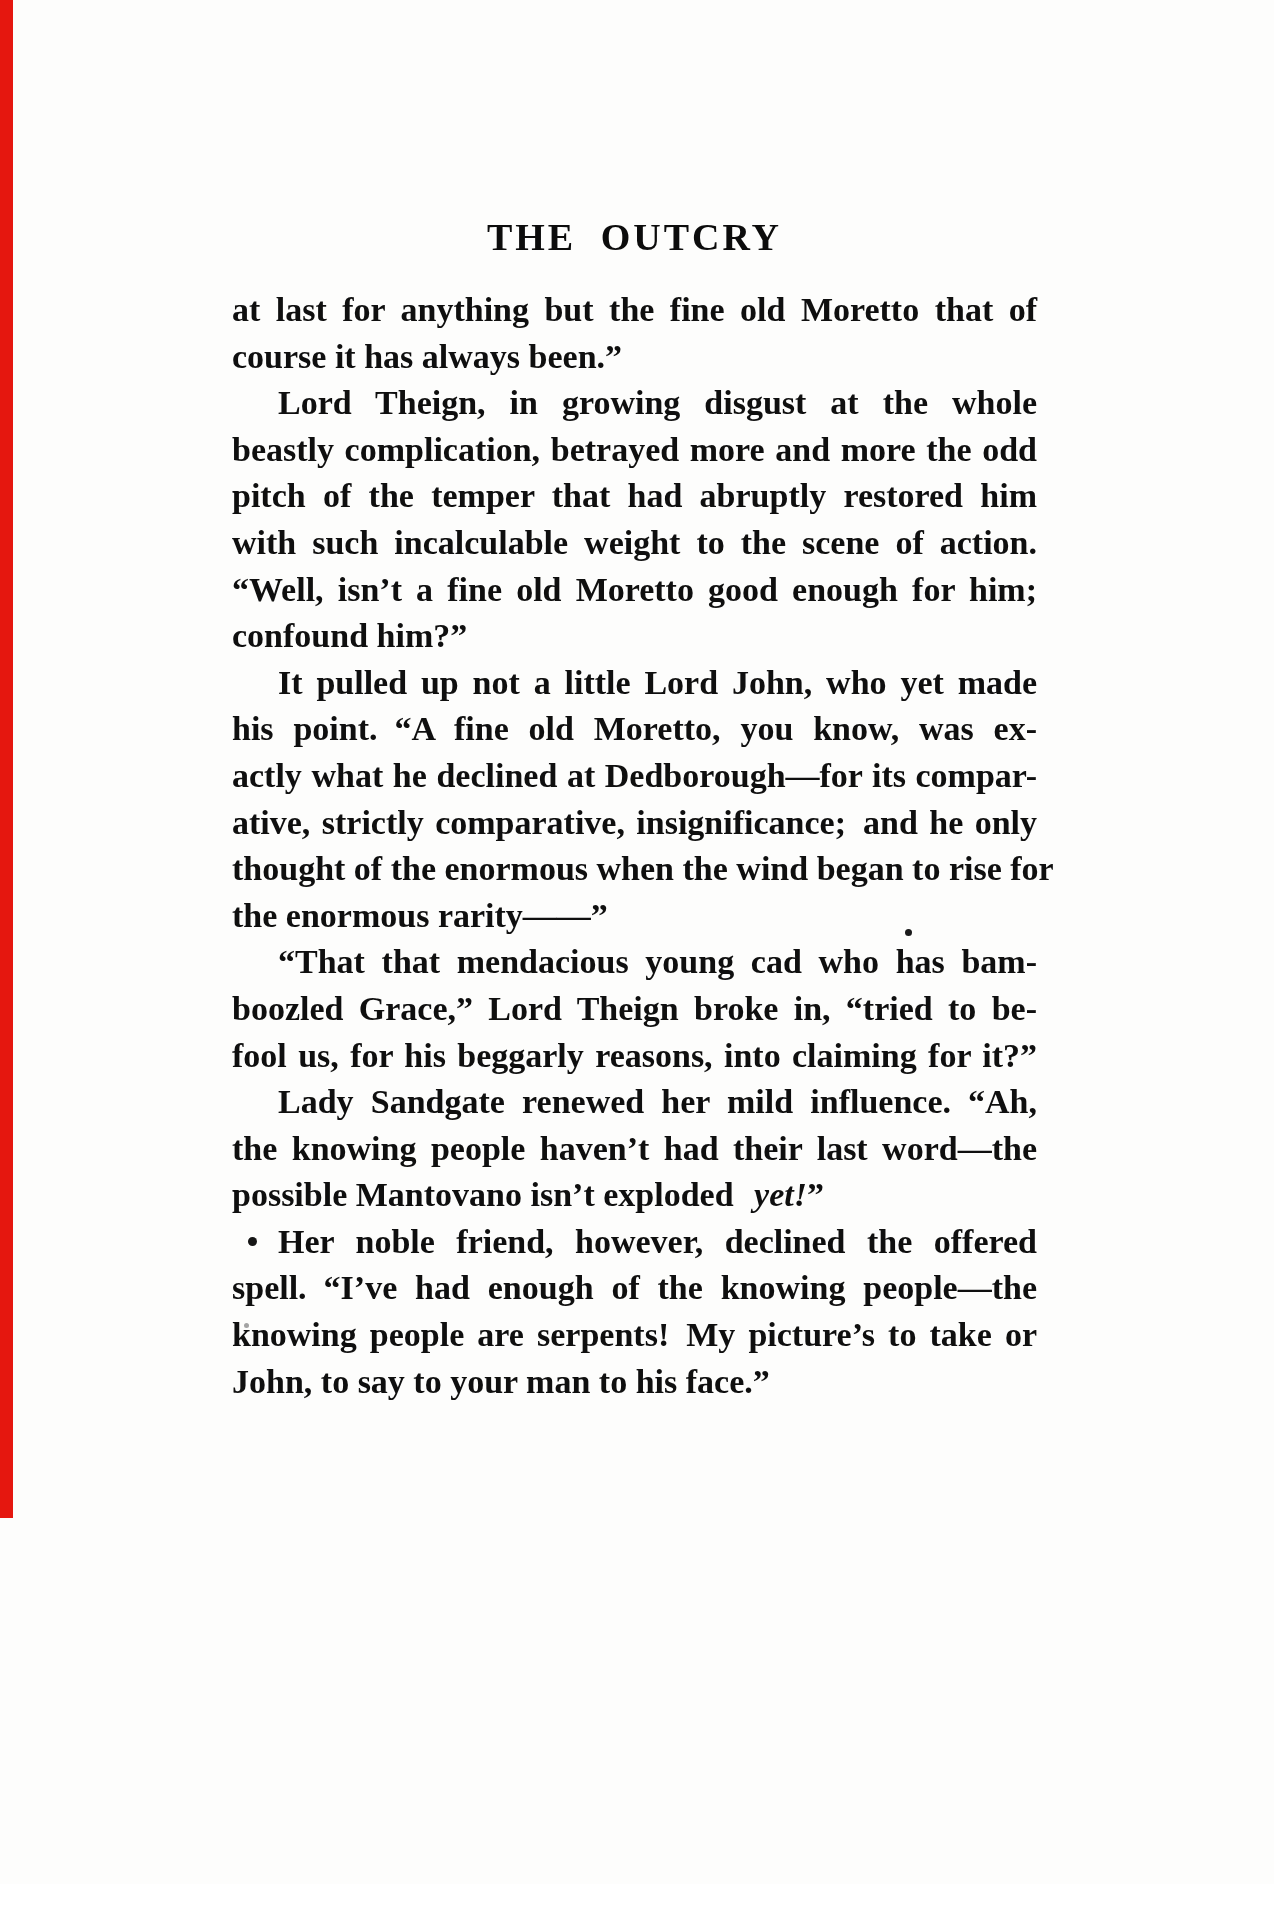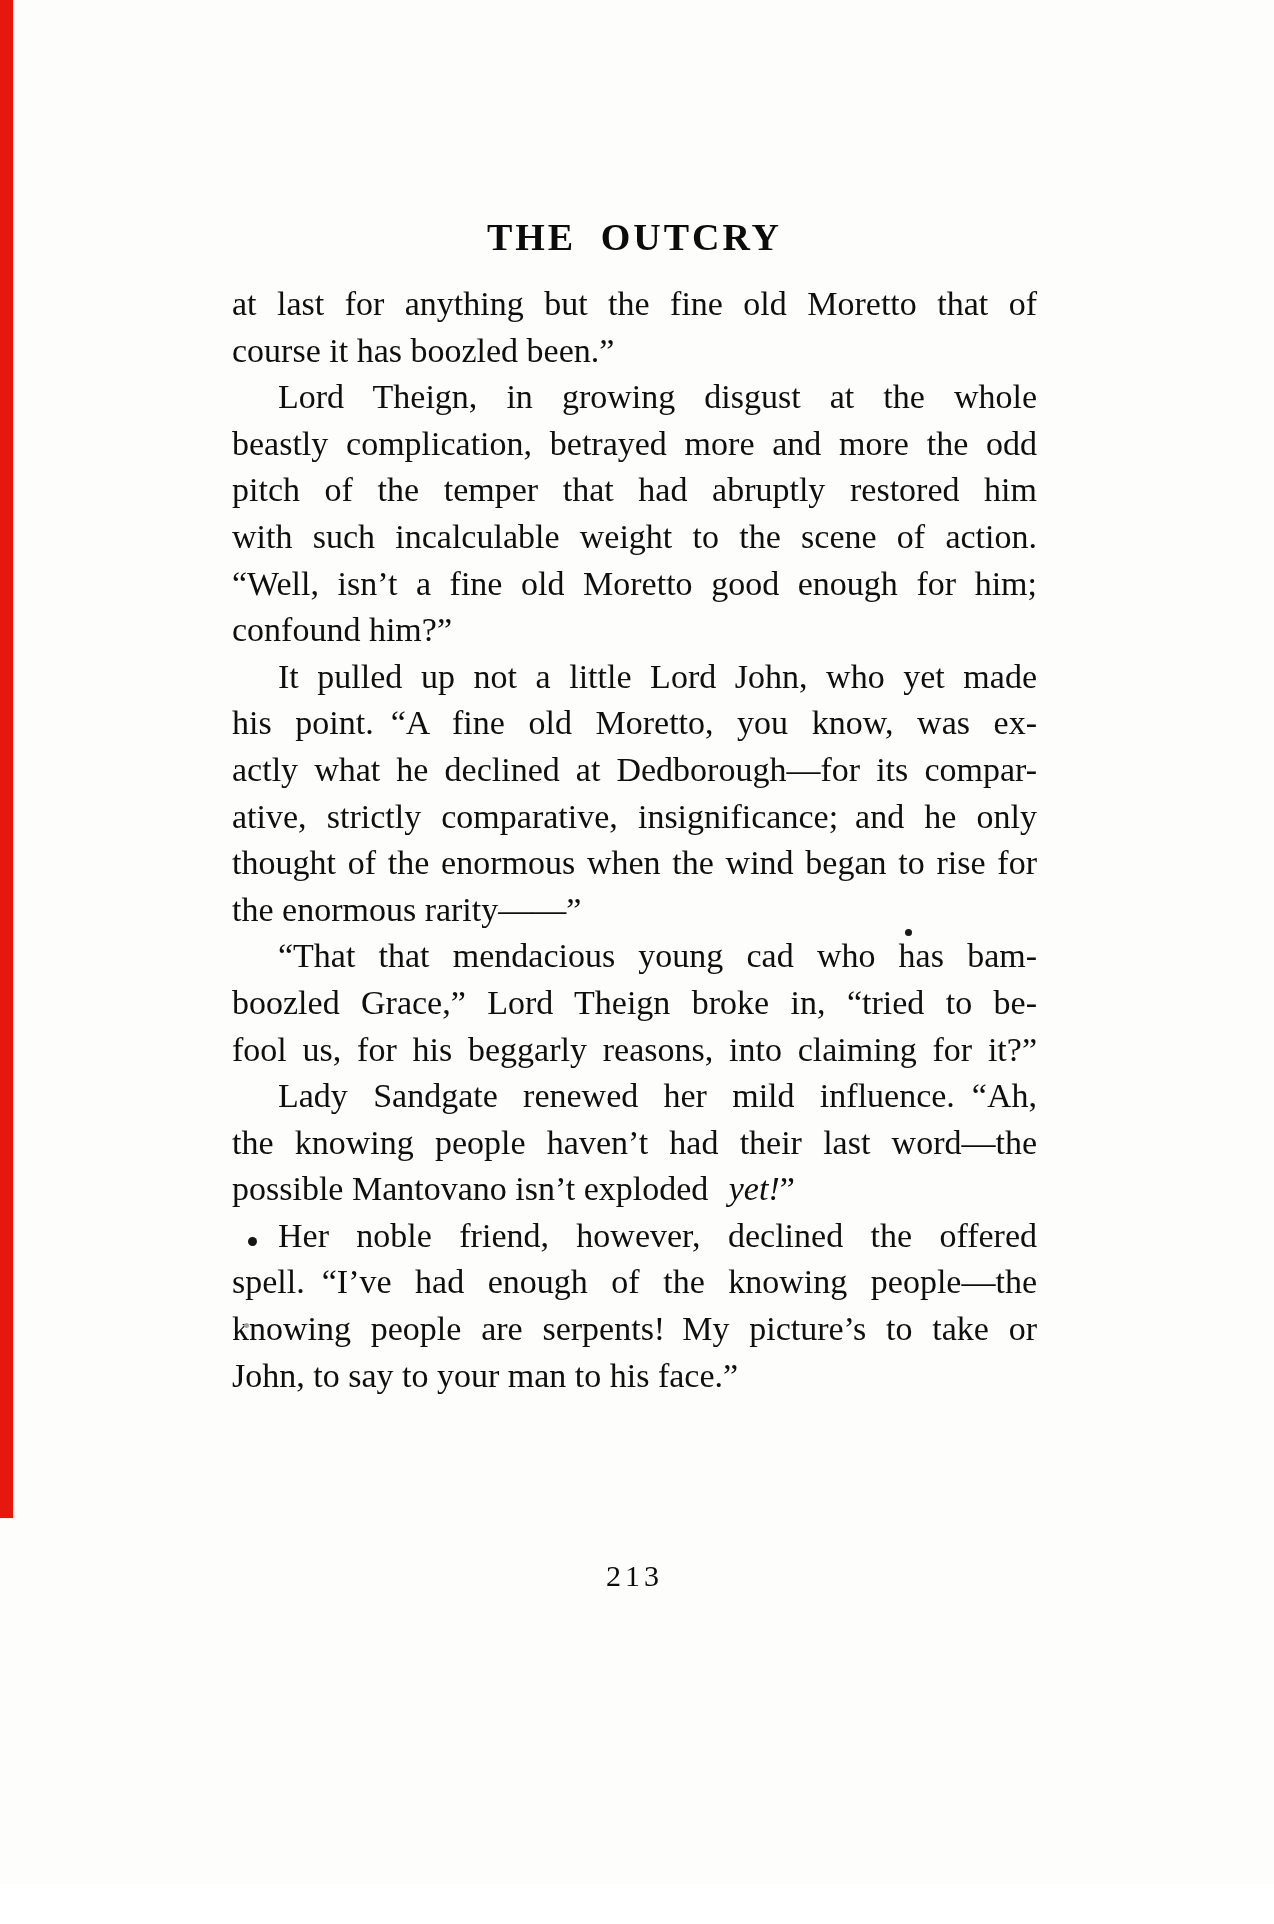--- a/index.html
+++ b/index.html
@@ -24,23 +24,24 @@
     text-align: center;
     font-weight: bold;
     font-size: 38px;
     line-height: 1;
     letter-spacing: 3px;
     word-spacing: 12px;
     color: #0c0c0c;
   }
   #text-block {
     position: absolute;
-    left: 232px; top: 281px;
+    left: 232px; top: 287px;
     width: 805px;
     font-size: 34px;
+    font-weight: bold;
   }
   .line {
     height: 46.6px;
     line-height: 46.6px;
     white-space: nowrap;
     text-align: justify;
     text-align-last: justify;
   }
   .line.lastline { text-align-last: left; }
   .line.indent { padding-left: 46px; }
@@ -61,21 +62,21 @@
   }
 </style>
 </head>
 <body>
 
 <div id="page">
   <div id="ribbon" style="left: 0px; top: 0px; width: 13px; height: 1518px; background: rgb(229, 23, 15);"></div>
   <div id="header-title">THE OUTCRY</div>
   <div id="text-block">
       <div class="line"><span>at last for anything but the fine old Moretto that of</span></div>
-      <div class="line lastline"><span>course it has boozled been.”</span></div>
+      <div class="line lastline"><span>course it has always been.”</span></div>
       <div class="line indent"><span>Lord Theign, in growing disgust at the whole</span></div>
       <div class="line"><span>beastly complication, betrayed more and more the odd</span></div>
       <div class="line"><span>pitch of the temper that had abruptly restored him</span></div>
       <div class="line"><span>with such incalculable weight to the scene of action.</span></div>
       <div class="line"><span>“Well, isn’t a fine old Moretto good enough for him;</span></div>
       <div class="line lastline"><span>confound him?”</span></div>
       <div class="line indent"><span>It pulled up not a little Lord John, who yet made</span></div>
       <div class="line"><span>his point. “A fine old Moretto, you know, was ex-</span></div>
       <div class="line"><span>actly what he declined at Dedborough—for its compar-</span></div>
       <div class="line"><span>ative, strictly comparative, insignificance; and he only</span></div>
@@ -85,17 +86,16 @@
       <div class="line"><span>boozled Grace,” Lord Theign broke in, “tried to be-</span></div>
       <div class="line"><span>fool us, for his beggarly reasons, into claiming for it?”</span></div>
       <div class="line indent"><span>Lady Sandgate renewed her mild influence. “Ah,</span></div>
       <div class="line"><span>the knowing people haven’t had their last word—the</span></div>
       <div class="line lastline"><span>possible Mantovano isn’t exploded </span><span class="it">yet!</span><span>”</span></div>
       <div class="line indent"><span>Her noble friend, however, declined the offered</span></div>
       <div class="line"><span>spell. “I’ve had enough of the knowing people—the</span></div>
       <div class="line"><span>knowing people are serpents! My picture’s to take or</span></div>
       <div class="line lastline"><span>John, to say to your man to his face.”</span></div>
     </div>
-  <div id="page-number">213</div>
 <div class="dot-artifact" style="left: 248px; top: 1237px; width: 9px; height: 9px; background: rgb(21, 21, 21);"></div>
     <div class="dot-artifact" style="left: 905px; top: 929px; width: 7px; height: 7px; background: rgb(26, 26, 26);"></div>
     <div class="dot-artifact" style="left: 244px; top: 1323px; width: 5px; height: 5px; background: rgb(163, 163, 163);"></div>
   </div>
 
 </body></html>

